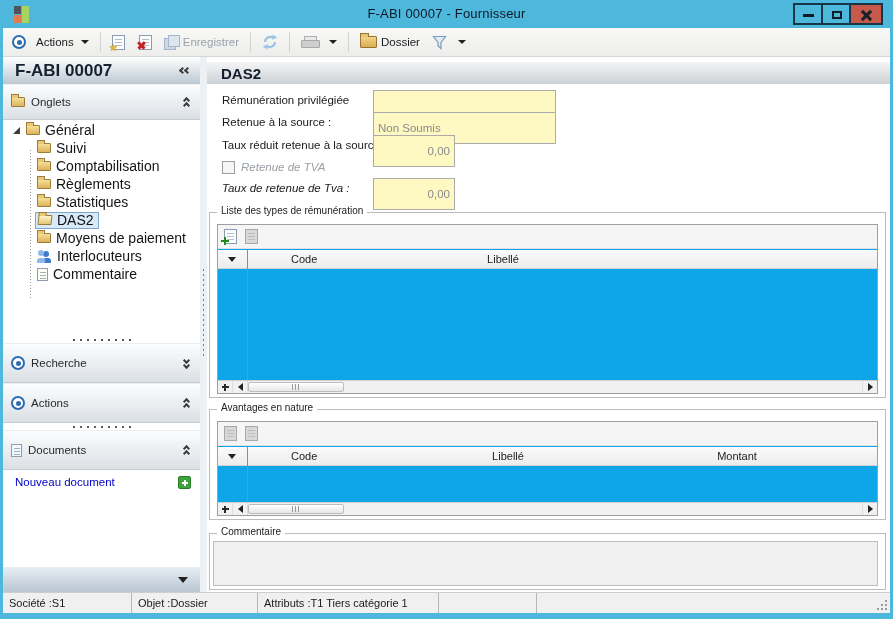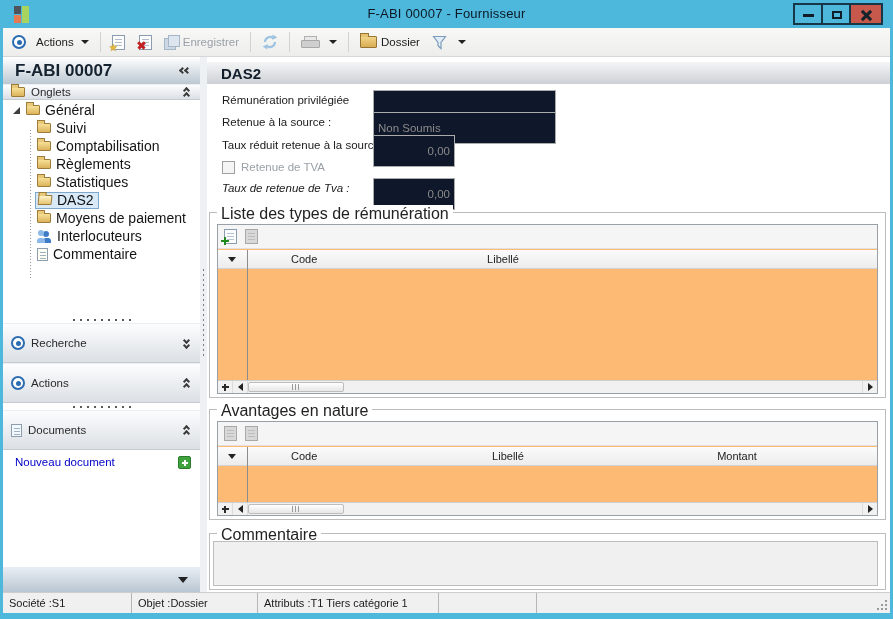--- a/index.html
+++ b/index.html
@@ -52,21 +52,21 @@
 
   .folder-big { width:17px; height:12px; background:linear-gradient(#f2d488,#d9ad53); border:1px solid #97742f; border-radius:1px; position:relative; display:inline-block; }
   .folder-big::before { content:""; position:absolute; left:-1px; top:-4px; width:7px; height:3px; background:#e6c271; border:1px solid #97742f; border-bottom:none; }
 
   .funnel-ic { display:inline-block; }
 
   
   .sidebar { position:absolute; left:3px; top:57px; width:197px; height:535px; background:#fff; display:flex; flex-direction:column; }
   .sb-header { height:27px; background:linear-gradient(#ffffff,#bcc8d2); display:flex; align-items:center; justify-content:space-between; padding:0 10px 0 12px; }
   .sb-title { font-size:17px; font-weight:bold; color:#15222f; }
-  .panel-hdr { height:16px; background:linear-gradient(#fcfdfe,#dbe0e5); border-top:1px solid #eceeef; border-bottom:1px solid #c6cbd1;
+  .panel-hdr { height:36px; background:linear-gradient(#fcfdfe,#dbe0e5); border-top:1px solid #eceeef; border-bottom:1px solid #c6cbd1;
                display:flex; align-items:center; gap:6px; padding:0 9px 0 8px; font-size:11.5px; color:#2a2a2a; }
   .panel-hdr.tall { height:40px; }
   .panel-spacer { flex:1; }
 
   .chev { display:inline-block; width:8px; height:9px; position:relative; }
   .chev i { position:absolute; left:1px; width:5px; height:5px; border-left:2px solid #3c3c3c; border-top:2px solid #3c3c3c; }
   .chev.up i { transform:rotate(45deg); } .chev.up i:nth-child(1){ top:0; } .chev.up i:nth-child(2){ top:5px; }
   .chev.dn i { transform:rotate(225deg); } .chev.dn i:nth-child(1){ top:-1px; } .chev.dn i:nth-child(2){ top:4px; }
   .chev.lt { width:10px; height:8px; } .chev.lt i { transform:rotate(-45deg); top:1px; }
   .chev.lt i:nth-child(1){ left:0; } .chev.lt i:nth-child(2){ left:5px; }
@@ -104,31 +104,31 @@
   .splitter { position:absolute; left:200px; top:57px; width:7px; height:535px; background:#eef1f4; }
   .splitter::before { content:""; position:absolute; left:3px; top:212px; height:90px; width:1px;
                       background:repeating-linear-gradient(#7a7a7a 0 2px, transparent 2px 5px); }
 
   
   .main { position:absolute; left:207px; top:57px; width:683px; height:535px; background:#fff; }
   .das2-hdr { position:absolute; left:0; top:5px; width:683px; height:22px; background:linear-gradient(#f4f5f6,#cdd1d5);
               display:flex; align-items:center; padding-left:14px; font-size:15px; font-weight:bold; color:#121e2b; }
 
   .flabel { position:absolute; left:15px; height:20px; line-height:20px; font-size:11.5px; color:#1a1a1a; white-space:nowrap; }
-  .finput { position:absolute; left:166px; height:32px; background:#0f172a; border:1px solid #ababab;
+  .finput { position:absolute; left:166px; height:32px; background:#fef9c3; border:1px solid #ababab;
             font-family:inherit; font-size:11.5px; color:#8a8a8a; padding:0 4px; }
   .finput.num { width:82px; text-align:right; }
   .finput.wide { width:183px; }
   .cb { position:absolute; left:15px; top:104px; width:13px; height:13px; background:#f5f5f5; border:1px solid #a0a0a0; }
-  .cb-label { position:absolute; left:34px; top:103px; height:15px; line-height:15px; font-size:11.5px; color:#9aa0a6; }
+  .cb-label { position:absolute; left:34px; top:103px; height:15px; line-height:15px; font-size:11.5px; color:#9aa0a6;font-style:italic; }
 
   .fs { position:absolute; left:2px; width:677px; border:1px solid #bcbcbc; background:#fff; }
-  .fs-legend { position:absolute; top:-8px; left:7px; background:#fff; padding:0 4px; font-size:16px; color:#222; white-space:nowrap; }
-
-  .grid { position:absolute; left:7px; right:7px; top:11px; bottom:3px; border:1px solid #9aa0a8; background:#fdba74; }
+  .fs-legend { position:absolute; top:-8px; left:7px; background:#fff; padding:0 4px; font-size:10px; color:#222; white-space:nowrap; }
+
+  .grid { position:absolute; left:7px; right:7px; top:11px; bottom:3px; border:1px solid #9aa0a8; background:#0ea5e9; }
   .gtb { position:absolute; left:0; right:0; top:0; height:24px; background:#f5f5f5; border-bottom:1px solid #e0e0e0;
          display:flex; align-items:center; gap:8px; padding-left:6px; }
   .gico { width:13px; height:15px; background:#fdfdfd; border:1px solid #8b9bb0; position:relative; }
   .gico::before { content:""; position:absolute; left:2px; top:3px; width:7px; height:1px; background:#b5c2cf; box-shadow:0 3px 0 #b5c2cf,0 6px 0 #b5c2cf; }
   .gico .gplus { position:absolute; left:-4px; bottom:-2px; width:8px; height:8px; }
   .gico .gplus::before { content:""; position:absolute; left:0; top:3px; width:8px; height:2px; background:#1f8a1f; }
   .gico .gplus::after { content:""; position:absolute; left:3px; top:0; width:2px; height:8px; background:#1f8a1f; }
   .gico.gray { background:#d8d8d8; border-color:#a8a8a8; }
   .gico.gray::before { background:#bcbcbc; box-shadow:0 3px 0 #bcbcbc,0 6px 0 #bcbcbc; }
 

